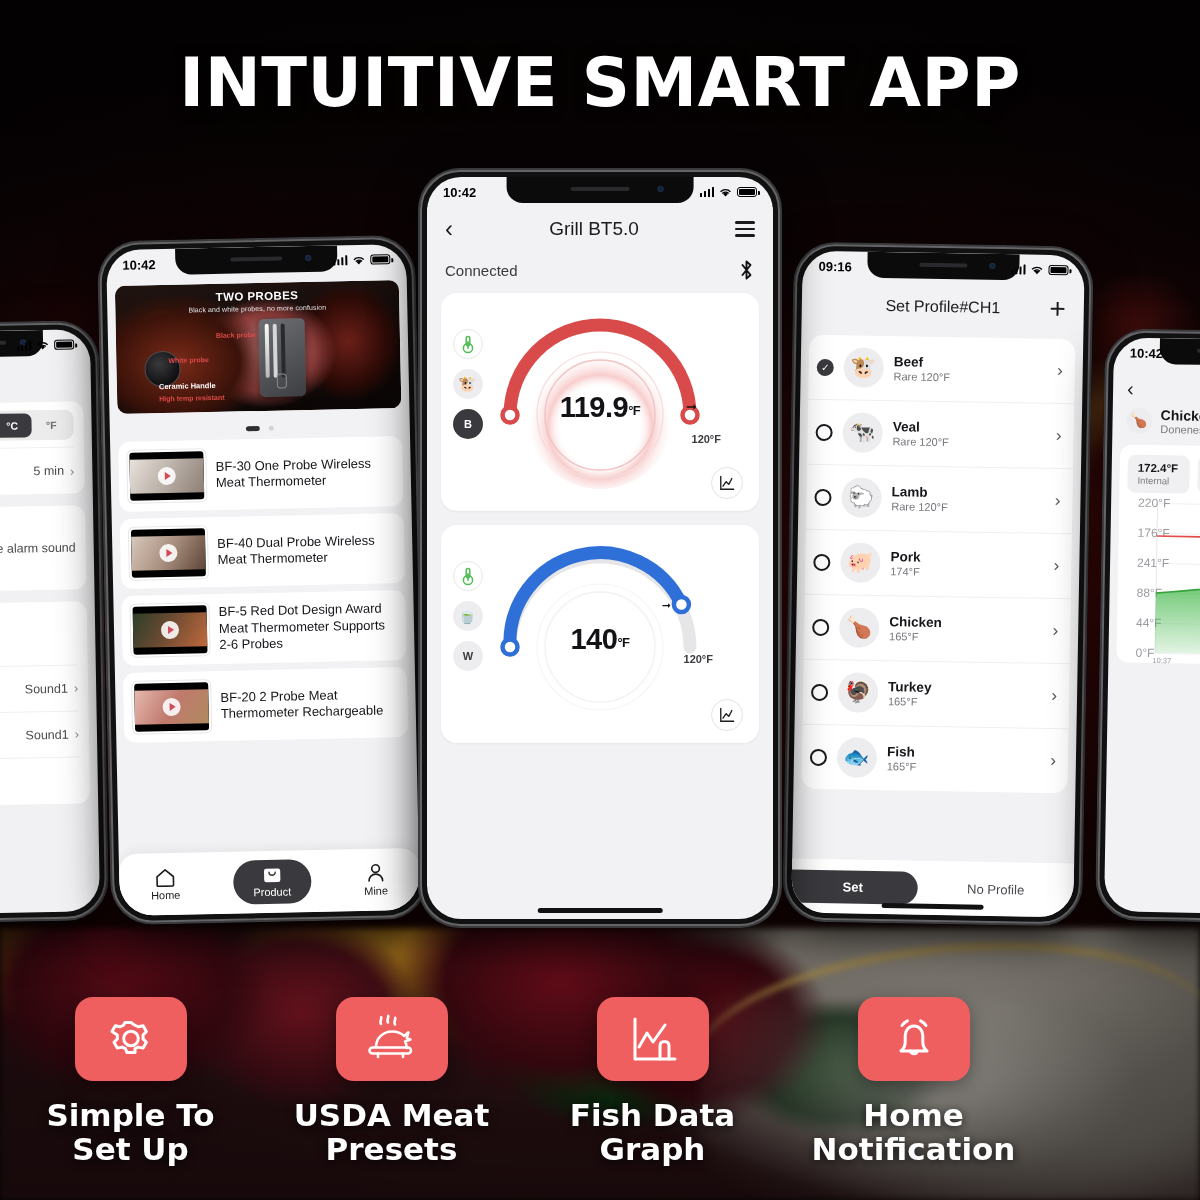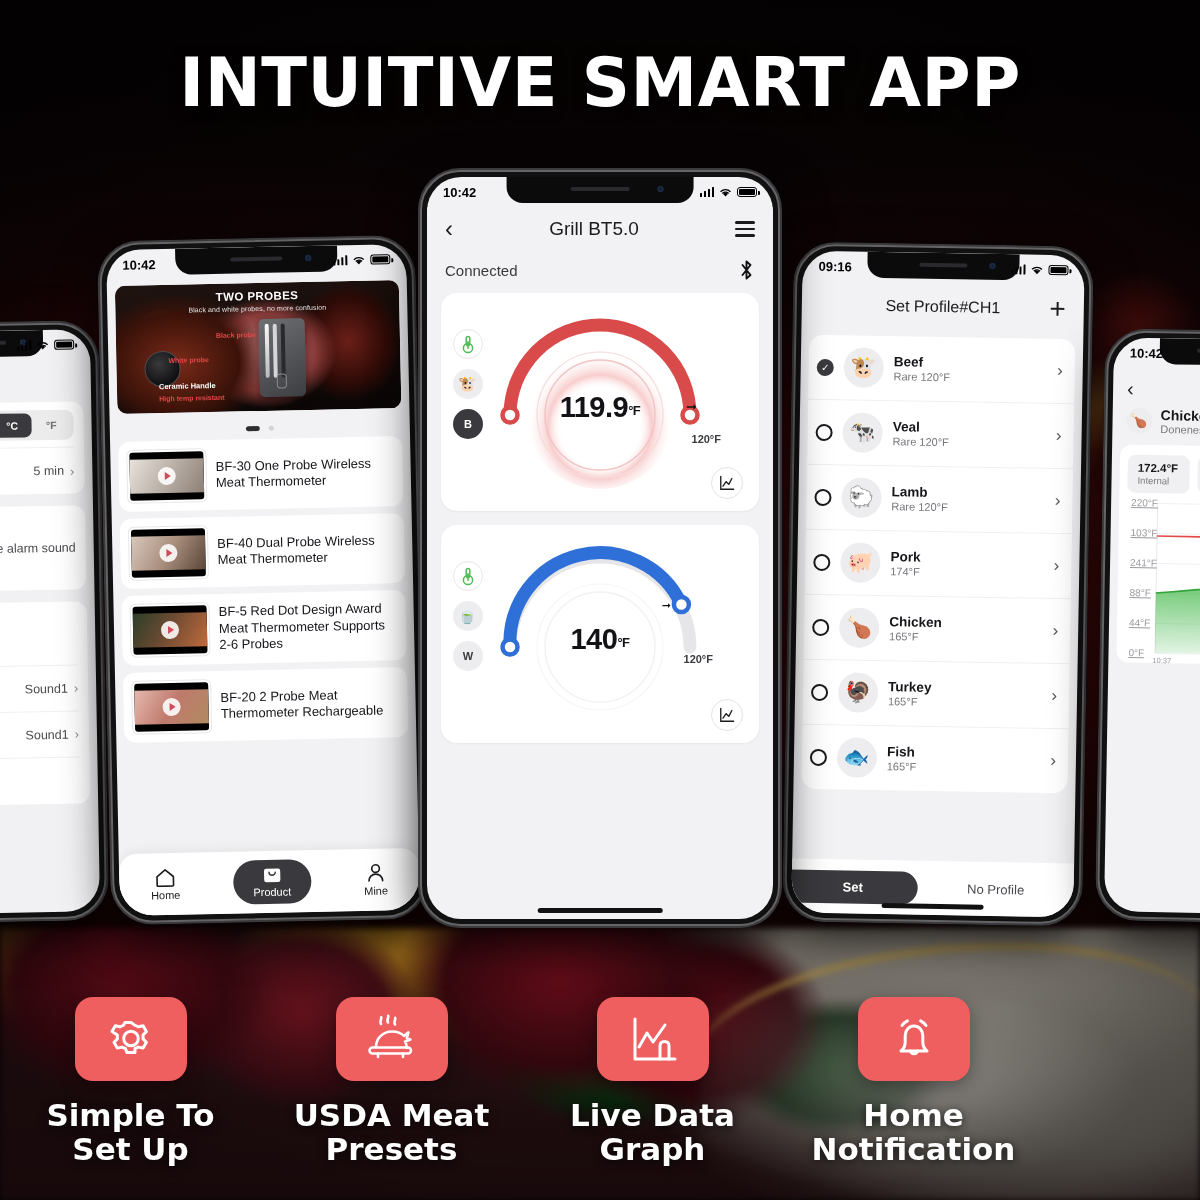--- a/index.html
+++ b/index.html
@@ -337,21 +337,21 @@
   .g-head { display:flex; align-items:center; gap: 8px; padding: 6px 0 10px 14px; }
   .g-head .ic { width:26px;height:26px;border-radius:50%;background:#ededef;display:flex;align-items:center;justify-content:center;font-size:14px;}
   .g-head .nm { font-size: 14px; font-weight:700; color:#15151a;}
   .g-head .dn { font-size: 11px; color:#76767c; }
   .g-card { background:#fff; border-radius: 12px; margin: 0 8px; padding: 10px 8px; }
   .g-pills { display:flex; gap: 8px; }
   .g-pill { background:#f0f0f2; border-radius: 8px; padding: 7px 10px; min-width: 62px; }
   .g-pill .v { font-size: 11.5px; font-weight:700; color:#17171b;}
   .g-pill .l { font-size: 9.5px; color:#7a7a80; margin-top:1px;}
   .g-plot { position:relative; height: 150px; margin-top: 10px; padding-left: 30px; }
-  .g-ylab { position:absolute; left:4px; font-size: 10px; color:#9a9aa0; transform: translateY(-50%); text-decoration: underline;}
+  .g-ylab { position:absolute; left:11px; font-size: 12px; color:#9a9aa0; transform: translateY(-50%);}
   .g-xlab { position:absolute; bottom:-12px; font-size: 7.5px; color:#9a9aa0; }
   .g-grid { position:absolute; left:30px; right:0; top:0; bottom:0; border-left:1px solid #e8e8ea;}
   .g-grid i { position:absolute; left:0; right:0; height:1px; background:#f0f0f2; }
 
   
   #features {
     position:absolute; left:0; bottom: 34px; width: 1044px;
     display:flex; justify-content: space-around; align-items: flex-start; z-index: 10;
   }
   .feat { width: 260px; text-align:center; }
@@ -801,21 +801,21 @@
         <div class="g-grid">
           <i style="top:0"></i>
             <i style="top:20%"></i>
             <i style="top:40%"></i>
           <i style="top:60%"></i>
             <i style="top:80%"></i>
             <i style="top:100%"></i>
 
         </div>
         <span class="g-ylab" style="top:0">220°F</span>
-        <span class="g-ylab" style="top:20%">103°F</span>
+        <span class="g-ylab" style="top:20%">176°F</span>
         <span class="g-ylab" style="top:40%">241°F</span>
         <span class="g-ylab" style="top:60%">88°F</span>
         <span class="g-ylab" style="top:80%">44°F</span>
         <span class="g-ylab" style="top:100%">0°F</span>
         <svg style="position:absolute;left:30px;top:0;right:0;bottom:0;width:calc(100% - 30px);height:100%" viewBox="0 0 120 150" preserveAspectRatio="none">
           <defs>
             <linearGradient id="gArea" x1="0" y1="0" x2="0" y2="1">
               <stop offset="0%" stop-color="#43b84a" stop-opacity=".85"></stop>
               <stop offset="100%" stop-color="#43b84a" stop-opacity=".15"></stop>
             </linearGradient>
@@ -869,21 +869,21 @@
     <div class="feat-ico" style="background:#ef5f5f">
       <svg width="52" height="52" viewBox="0 0 52 52">
         <g fill="none" stroke="#fff" stroke-width="3" stroke-linecap="round" stroke-linejoin="round">
           <path d="M8 6v40h40"></path>
           <path d="M12 34 20 20l6 9 12-17"></path>
           <path d="M33 46V33c0-3 2-4.5 4.5-4.5S42 30 42 33v13"></path>
         </g>
       </svg>
     </div>
     <div class="feat-label">
-      <div>Live Data</div>
+      <div>Fish Data</div>
       <div>Graph</div>
     </div>
   </div>
 
   <div class="feat">
     <div class="feat-ico" style="background:#ef5f5f">
       <svg width="52" height="52" viewBox="0 0 52 52">
         <g fill="none" stroke="#fff" stroke-width="3" stroke-linecap="round" stroke-linejoin="round">
           <path d="M13 38h26c-3-2.4-4.2-5.4-4.2-9v-6.6c0-5-3.9-9.4-8.8-9.4s-8.8 4.4-8.8 9.4V29c0 3.6-1.2 6.6-4.2 9Z"></path>
           <path d="M22.5 38a3.6 3.6 0 0 0 7 0"></path>

